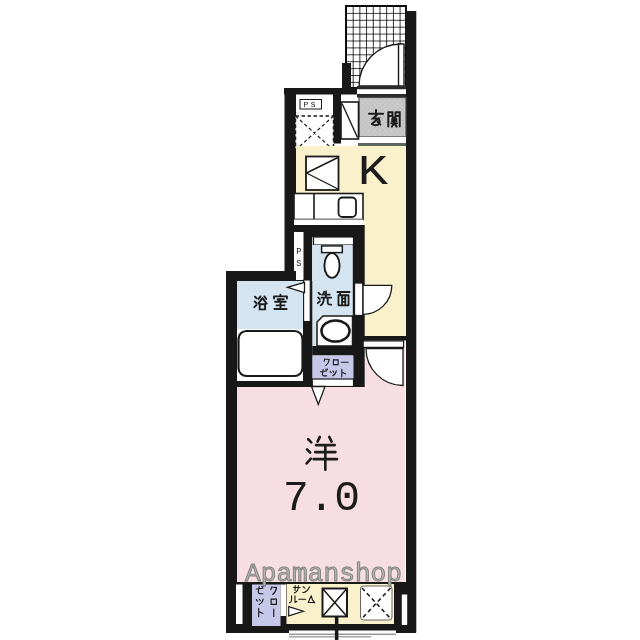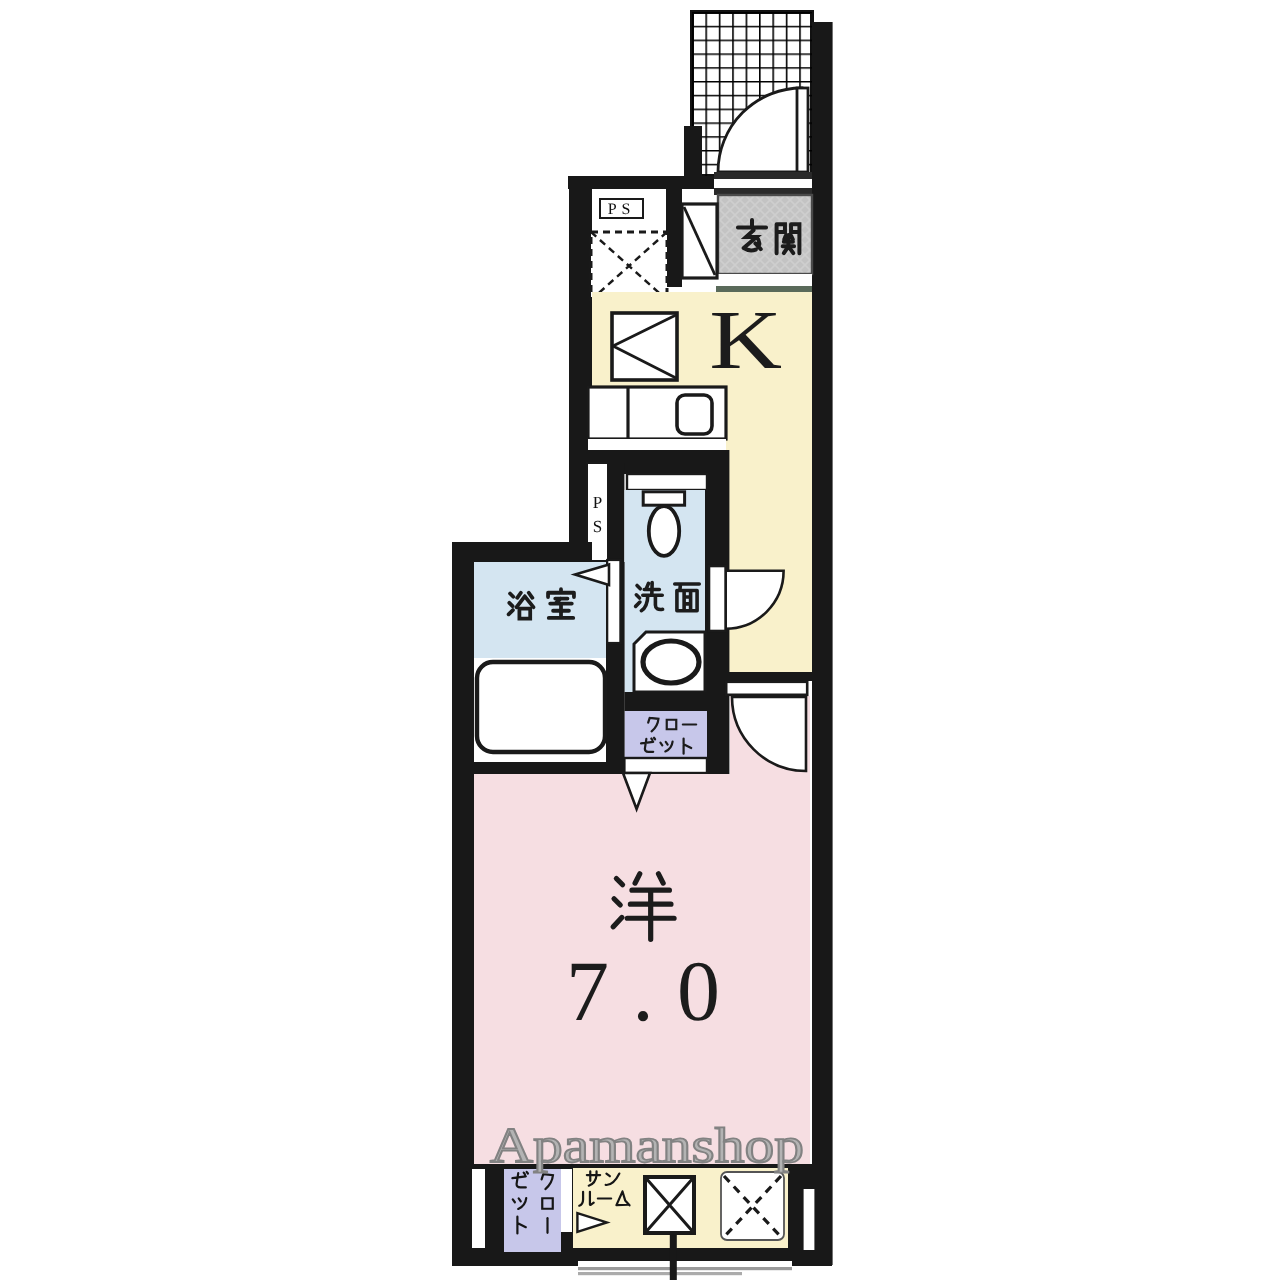--- a/index.html
+++ b/index.html
@@ -1,16 +1,16 @@
 <!DOCTYPE html>
 <html><head>
 <meta charset="utf-8">
 <style>
 html,body{margin:0;padding:0;background:#fff;}
-#plan{position:relative;width:582px;height:640px;font-family:Liberation Serif, serif;}
+#plan{position:relative;width:582px;height:640px;font-family:Liberation Mono, monospace;}
 </style>
 </head>
 <body>
 <div id="plan">
 <svg width="640" height="640" viewBox="0 0 640 640">
 <defs>
 <pattern id="gridp" width="6.7" height="6.9" patternUnits="userSpaceOnUse" x="346" y="6">
   <path d="M0,0 H6.7 M0,0 V6.9" stroke="#000" stroke-width="1.6" fill="none"></path>
 </pattern>
 <pattern id="hatchg" width="5" height="5" patternUnits="userSpaceOnUse">

